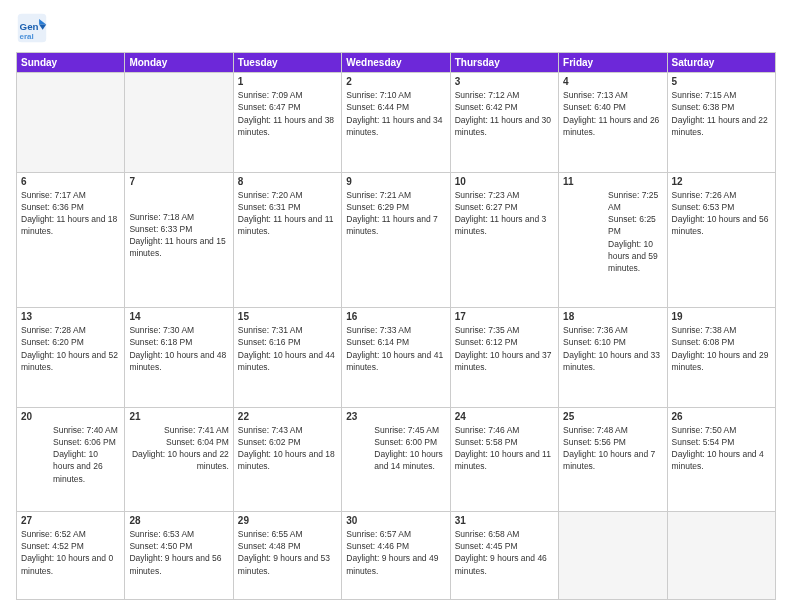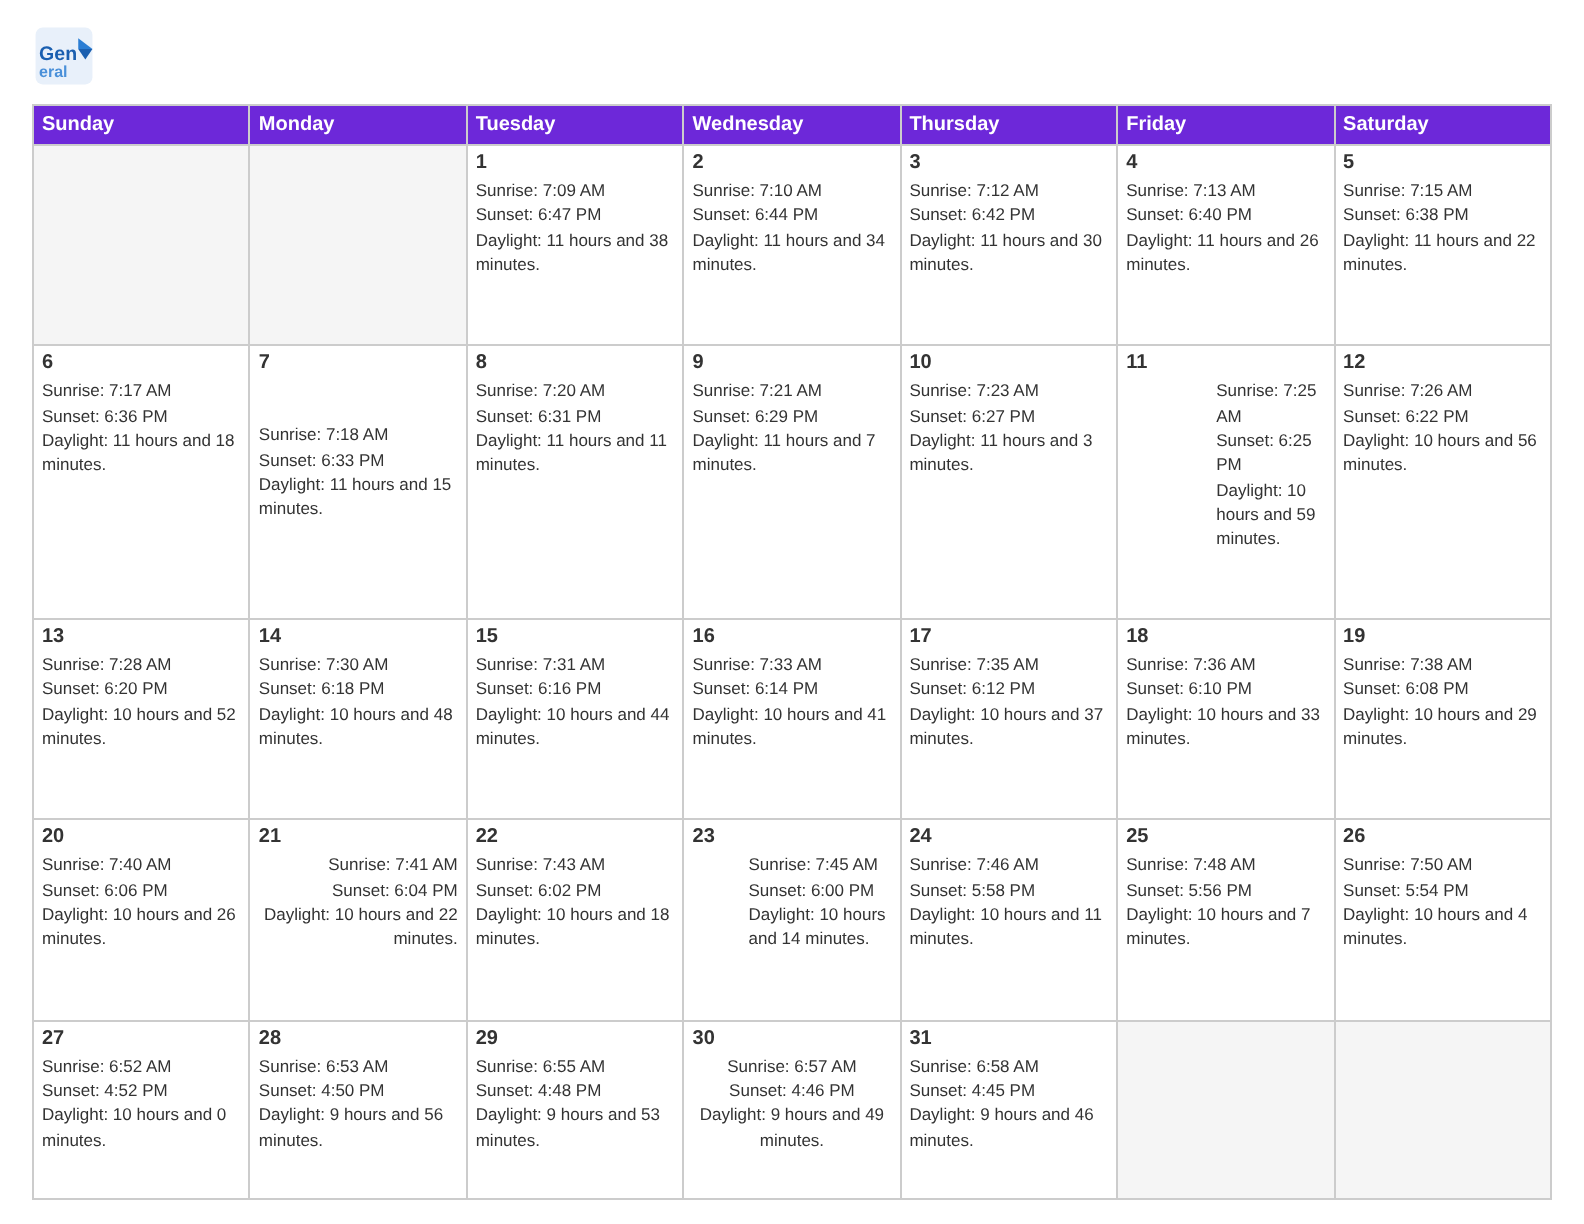--- a/index.html
+++ b/index.html
@@ -197,21 +197,21 @@
           </td>
           <td>
             <span class="day-num">11</span>
             <div class="day-info" style="white-space: pre-line; margin-left: 45px;">Sunrise: 7:25 AM
 Sunset: 6:25 PM
 Daylight: 10 hours and 59 minutes.</div>
           </td>
           <td>
             <span class="day-num">12</span>
             <div class="day-info" style="white-space: pre-line;">Sunrise: 7:26 AM
-Sunset: 6:22 PM
+Sunset: 6:53 PM
 Daylight: 10 hours and 56 minutes.</div>
           </td>
         </tr>
         <tr>
           <td>
             <span class="day-num">13</span>
             <div class="day-info" style="white-space: pre-line;">Sunrise: 7:28 AM
 Sunset: 6:20 PM
 Daylight: 10 hours and 52 minutes.</div>
           </td>
@@ -248,21 +248,21 @@
           <td>
             <span class="day-num">19</span>
             <div class="day-info" style="white-space: pre-line;">Sunrise: 7:38 AM
 Sunset: 6:08 PM
 Daylight: 10 hours and 29 minutes.</div>
           </td>
         </tr>
         <tr>
           <td>
             <span class="day-num">20</span>
-            <div class="day-info" style="white-space: pre-line;">Sunrise: 7:40 AM
+            <div class="day-info" style="white-space: pre-line; margin-left: 32px;">Sunrise: 7:40 AM
 Sunset: 6:06 PM
 Daylight: 10 hours and 26 minutes.</div>
           </td>
           <td>
             <span class="day-num">21</span>
             <div class="day-info" style="white-space: pre-line; text-align: right;">Sunrise: 7:41 AM
 Sunset: 6:04 PM
 Daylight: 10 hours and 22 minutes.</div>
           </td>
           <td>
@@ -310,21 +310,21 @@
 Daylight: 9 hours and 56 minutes.</div>
           </td>
           <td>
             <span class="day-num">29</span>
             <div class="day-info" style="white-space: pre-line;">Sunrise: 6:55 AM
 Sunset: 4:48 PM
 Daylight: 9 hours and 53 minutes.</div>
           </td>
           <td>
             <span class="day-num">30</span>
-            <div class="day-info" style="white-space: pre-line; text-align: center;">Sunrise: 6:57 AM
+            <div class="day-info" style="white-space: pre-line;">Sunrise: 6:57 AM
 Sunset: 4:46 PM
 Daylight: 9 hours and 49 minutes.</div>
           </td>
           <td>
             <span class="day-num">31</span>
             <div class="day-info" style="white-space: pre-line;">Sunrise: 6:58 AM
 Sunset: 4:45 PM
 Daylight: 9 hours and 46 minutes.</div>
           </td>
           <td class="empty"></td>

